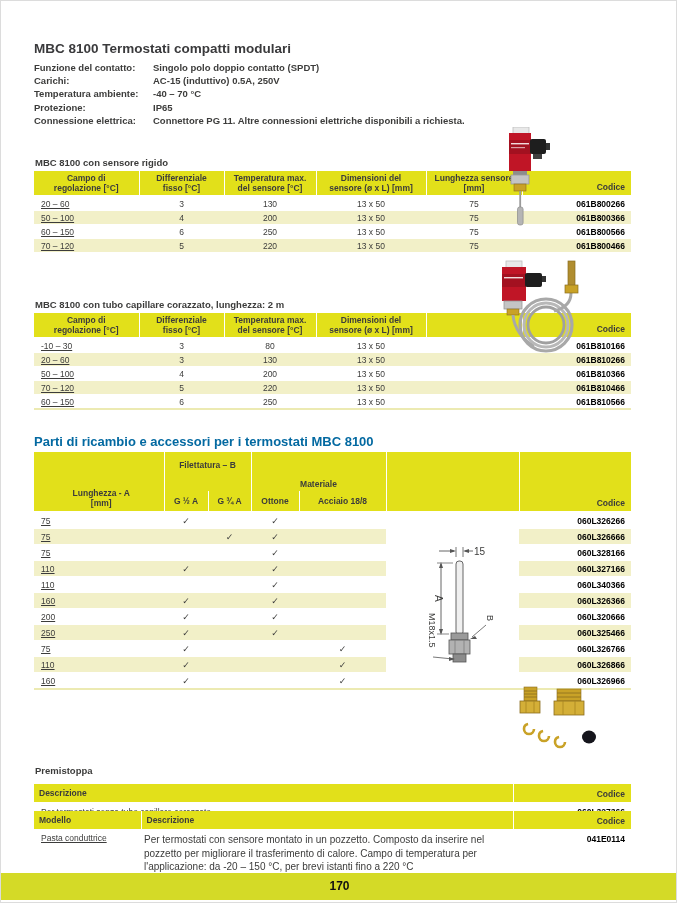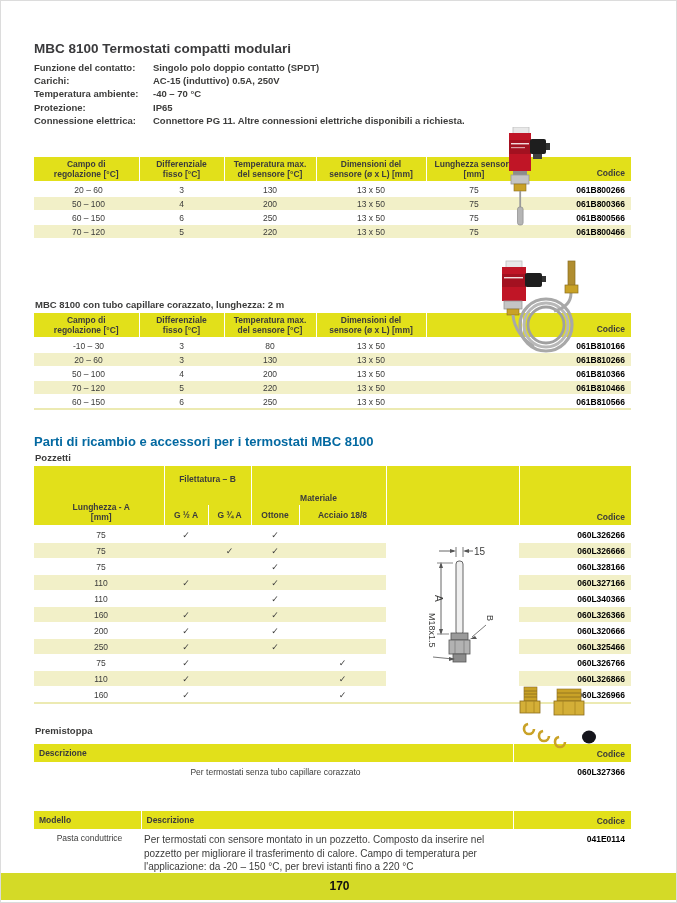--- a/index.html
+++ b/index.html
@@ -19,21 +19,21 @@
   th{background:#e2e01a;font-weight:bold;font-size:8.5px;line-height:1.2;padding:2px 3px;
      vertical-align:middle;text-align:center;white-space:pre-line;color:#3c3c3b;}
   th.sep{border-left:1px solid #fff;}
   thead tr:last-child th, thead th[rowspan]{border-bottom:2px solid #fff;}
   th.th-codice{text-align:right;vertical-align:bottom;padding:0 6px 3px 0;}
   th.poz-len{text-align:center;vertical-align:bottom;padding:0 0 3px 5px;margin-top:44px;}
   th.th-left{text-align:left;padding-left:5px;}
   td{font-size:8.5px;height:13px;padding:0 3px;text-align:center;border-bottom:1px solid #fff;color:#3c3c3b;}
   tr.alt td{background:#f2f0c8;}
   tr.alt td.gap{background:#fff;}
-  .c-left{text-align:center;padding-left:7px;}
+  .c-left{text-align:left;padding-left:7px;text-decoration:underline;}
   .c-code{text-align:right;font-weight:bold;color:#000;padding-right:6px;}
   .t-poz td{height:15px;}
   .t-prem td{height:16px;margin-top:36px;}
   .t-prem .c-left{padding-left:7px;}
   .t2 table,.t-poz,.t-pasta{border-bottom:2px solid #eceab2;}
   .t-pasta td{height:auto;vertical-align:top;padding-top:2px;padding-bottom:3px;}
   .t-pasta .c-desc{font-size:10px;line-height:1.35;text-align:left;padding-right:10px;}
   .t-pasta .c-code{padding-top:3px;}
   .check{font-size:9px;}
 
@@ -68,20 +68,21 @@
       <span class="spec-label">Protezione:</span>
       <span>IP65</span>
     </div>
     <div class="spec-row">
       <span class="spec-label">Connessione elettrica:</span>
       <span>Connettore PG 11. Altre connessioni elettriche disponibili a richiesta.</span>
     </div>
   </div>
 
   <div class="abs" style="top:156px;">
+    <div class="tbl-label">MBC 8100 con sensore rigido</div>
     <table>
       <colgroup>
           <col style="width:105px">
           <col style="width:85px">
           <col style="width:92px">
           <col style="width:110px">
           <col style="width:96px">
           <col style="width:109px">
         </colgroup>
       <thead>
@@ -201,21 +202,20 @@
             <td>13 x 50</td>
             <td></td>
             <td class="c-code">061B810566</td>
           </tr>
         </tbody>
     </table>
   </div>
 
   <div class="abs" style="top:433px;">
     <div class="h2">Parti di ricambio e accessori per i termostati MBC 8100</div>
-    <div class="tbl-label">Pozzetti</div>
     <table class="t-poz">
       <colgroup>
           <col style="width:130px">
           <col style="width:44px">
           <col style="width:43px">
           <col style="width:48px">
           <col style="width:87px">
           <col style="width:133px">
           <col style="width:112px">
         </colgroup>
@@ -336,21 +336,21 @@
             <td class="check"></td>
             <td class="check"></td>
             <td class="check">✓</td>
             <td class="gap"></td>
             <td class="c-code">060L326966</td>
           </tr>
         </tbody>
     </table>
   </div>
 
-  <div class="abs" style="top:724px;">
+  <div class="abs" style="top:764px;">
     <div class="tbl-label" style="margin-bottom:8px">Premistoppa</div>
     <table class="t-prem">
       <colgroup>
           <col style="width:479px">
           <col style="width:118px">
         </colgroup>
       <thead>
         <tr>
           <th class="th-left" style="height:14px">Descrizione</th>
           <th class="sep th-codice">Codice</th>

